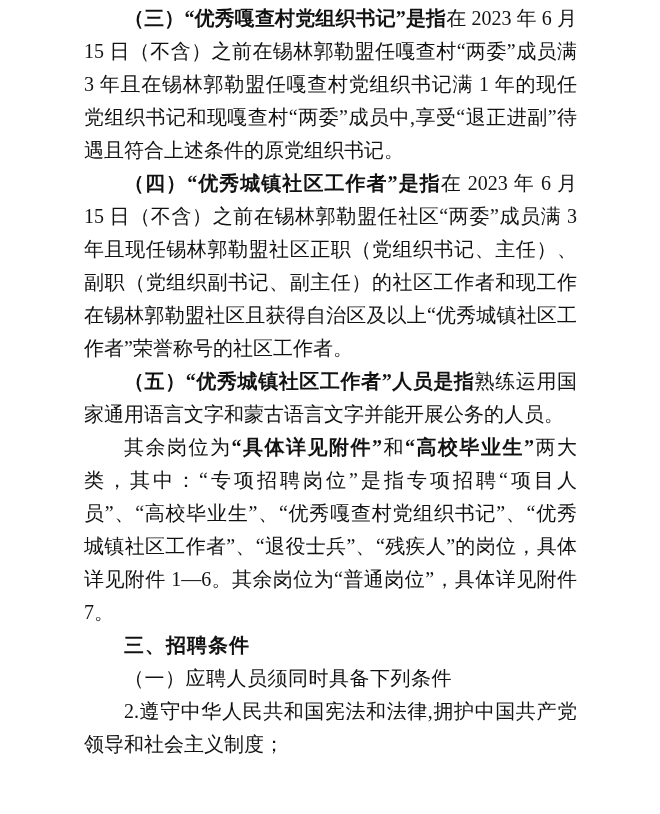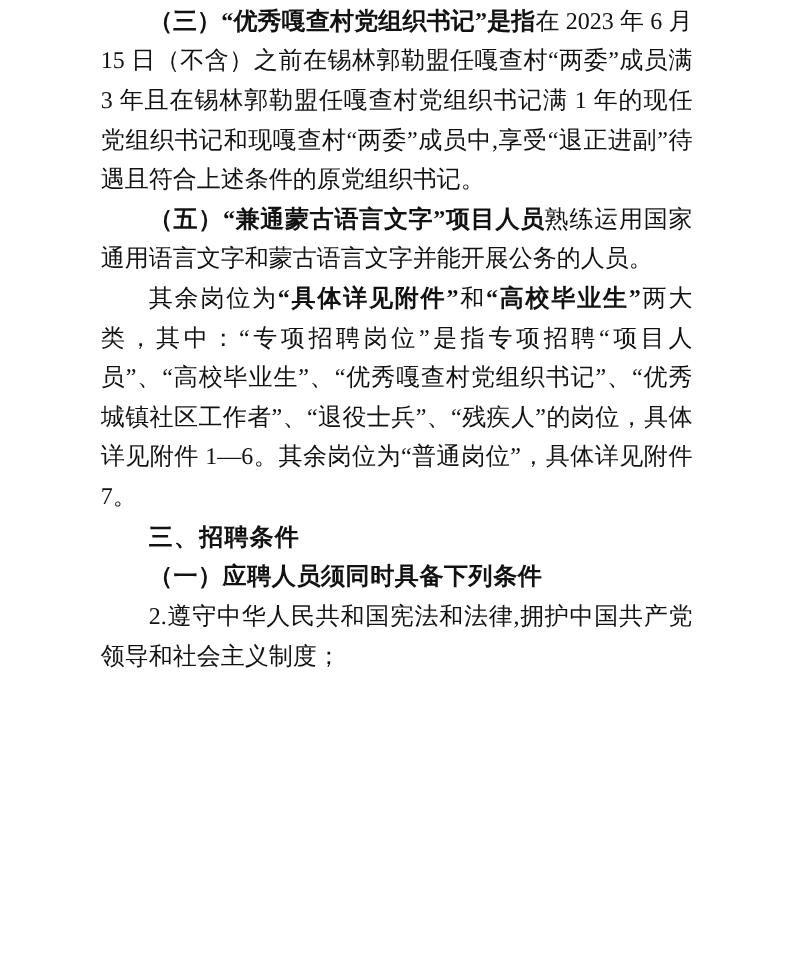--- a/index.html
+++ b/index.html
@@ -32,28 +32,29 @@
   .doc p.body  { font-weight: normal; }
   .seg-bold {
     font-weight: 700;
   }
   .heading span {
     font-weight: 700;
     font-family: "DejaVu Sans", "Liberation Sans", sans-serif;
     letter-spacing: 1px;
   }
   .subheading span {
-    font-weight: 700;
+    font-weight: 400;
     letter-spacing: 0.5px;
   }
 </style>
 </head>
 <body>
 
 <main class="doc">
 
 <p class="body"><span class="seg-bold">（三）“优秀嘎查村党组织书记”是指</span><span class="seg-normal">在 2023 年 6 月 15 日（不含）之前在锡林郭勒盟任嘎查村“两委”成员满 3 年且在锡林郭勒盟任嘎查村党组织书记满 1 年的现任党组织书记和现嘎查村“两委”成员中,享受“退正进副”待遇且符合上述条件的原党组织书记。</span></p>
-    <p class="body"><span class="seg-bold">（五）“兼通蒙古语言文字”项目人员</span><span class="seg-normal">熟练运用国家通用语言文字和蒙古语言文字并能开展公务的人员。</span></p>
+    <p class="body"><span class="seg-bold">（四）“优秀城镇社区工作者”是指</span><span class="seg-normal">在 2023 年 6 月 15 日（不含）之前在锡林郭勒盟任社区“两委”成员满 3 年且现任锡林郭勒盟社区正职（党组织书记、主任）、副职（党组织副书记、副主任）的社区工作者和现工作在锡林郭勒盟社区且获得自治区及以上“优秀城镇社区工作者”荣誉称号的社区工作者。</span></p>
+    <p class="body"><span class="seg-bold">（五）“优秀城镇社区工作者”人员是指</span><span class="seg-normal">熟练运用国家通用语言文字和蒙古语言文字并能开展公务的人员。</span></p>
     <p class="body"><span class="seg-normal">其余岗位为</span><span class="seg-bold">“具体详见附件”</span><span class="seg-normal">和</span><span class="seg-bold">“高校毕业生”</span><span class="seg-normal">两大类，其中：“专项招聘岗位”是指专项招聘“项目人员”、“高校毕业生”、“优秀嘎查村党组织书记”、“优秀城镇社区工作者”、“退役士兵”、“残疾人”的岗位，具体详见附件 1—6。其余岗位为“普通岗位”，具体详见附件 7。</span></p>
     <p class="heading"><span class="seg-bold">三、招聘条件</span></p>
     <p class="subheading"><span class="seg-bold">（一）应聘人员须同时具备下列条件</span></p>
     <p class="body"><span class="seg-normal">2.遵守中华人民共和国宪法和法律,拥护中国共产党领导和社会主义制度；</span></p>
   </main>
 
 </body></html>

